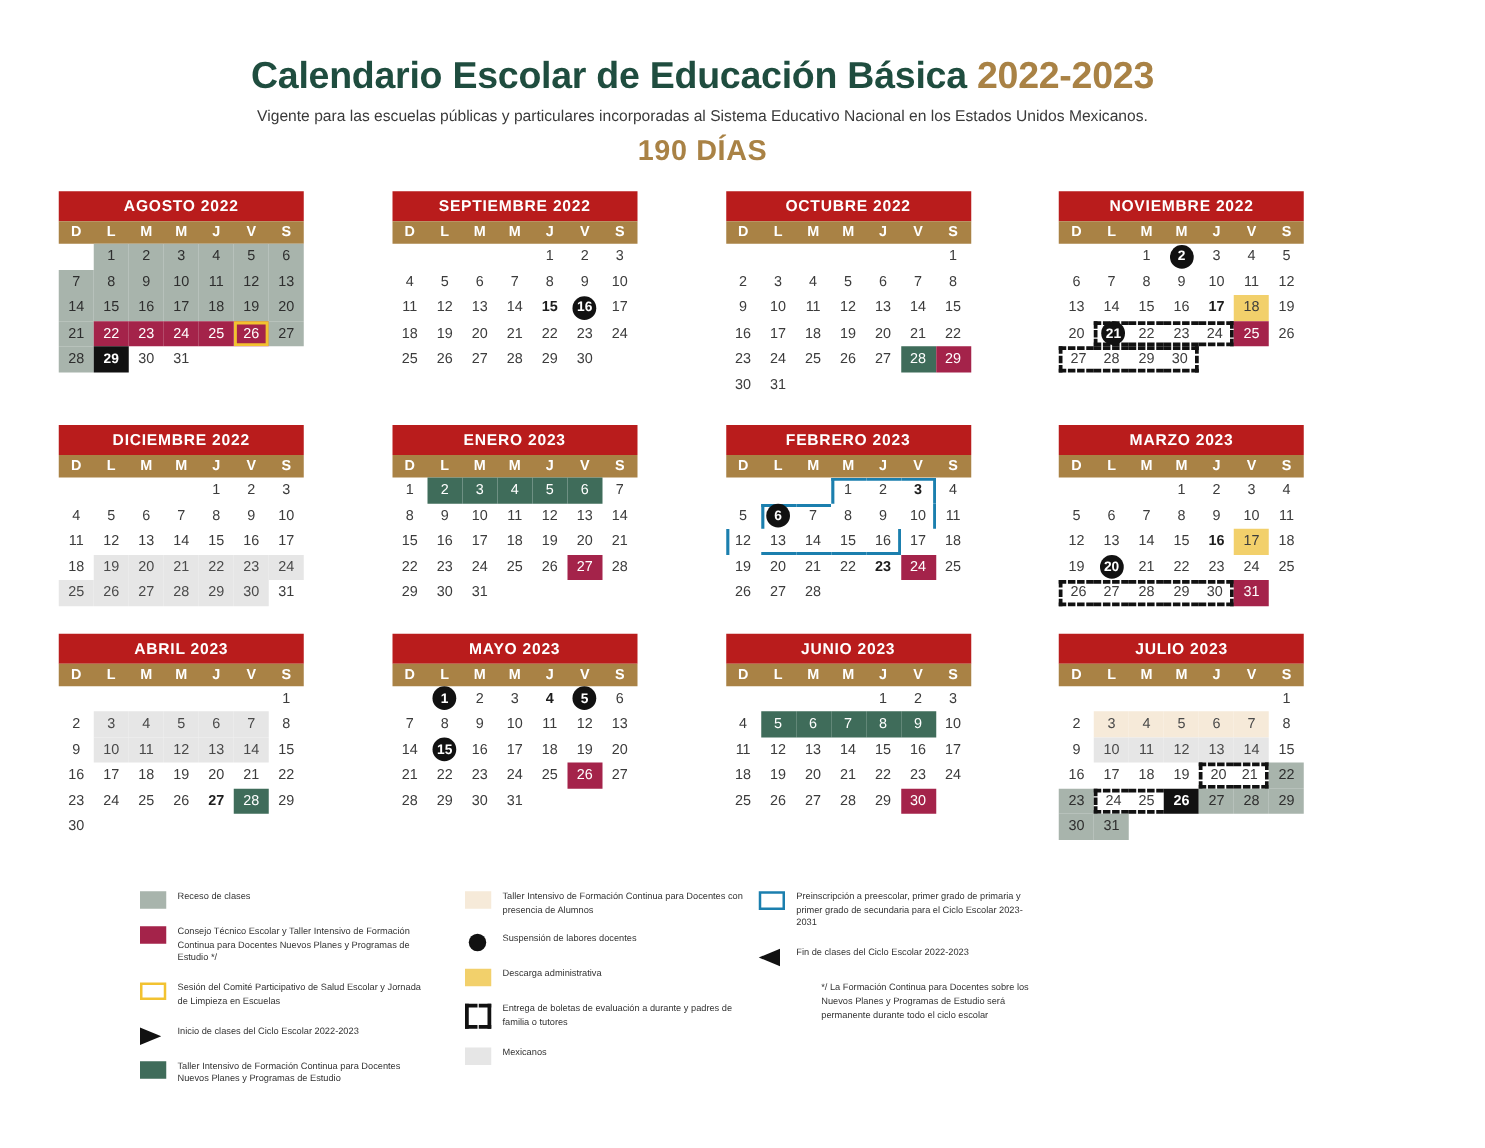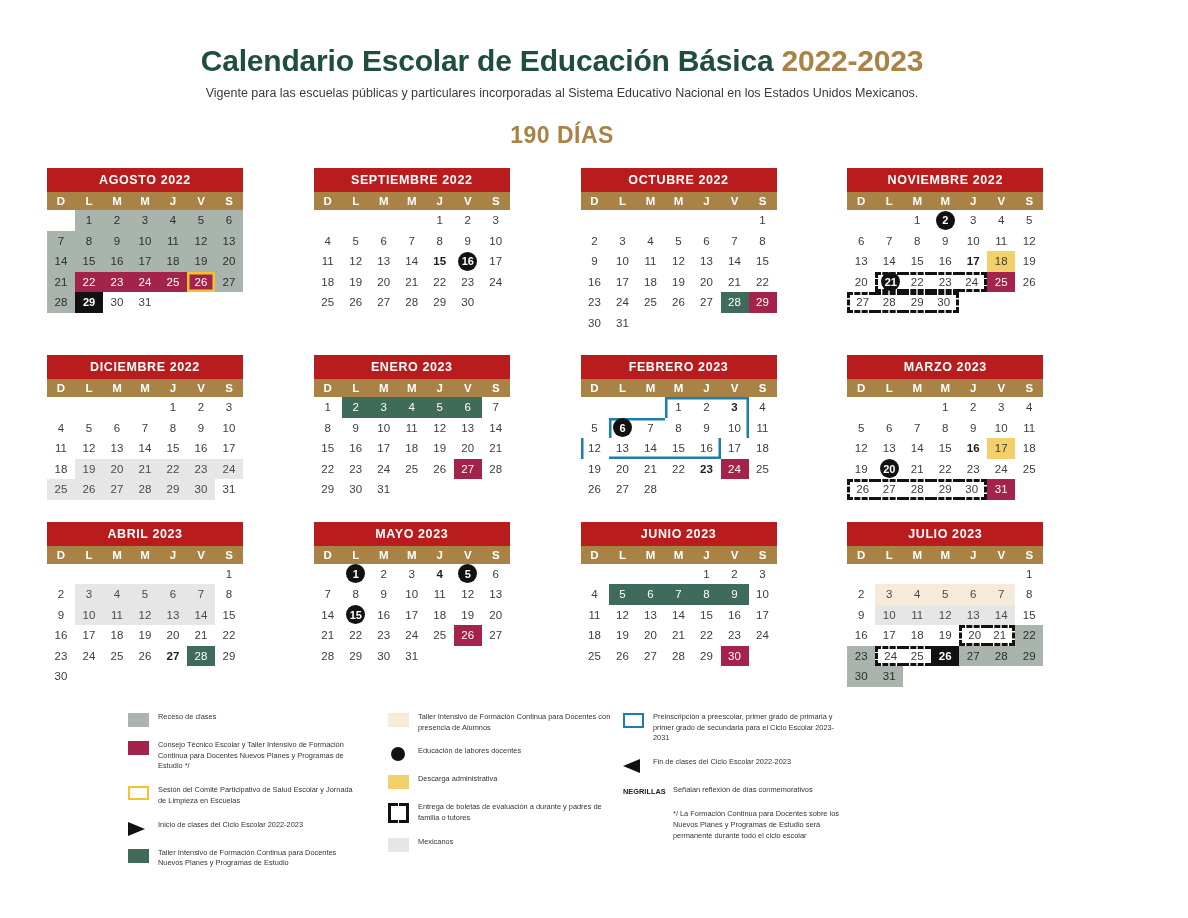--- a/index.html
+++ b/index.html
@@ -21,21 +21,21 @@
     font-size: 30px; font-weight: bold;
     color: #1f4d3f; letter-spacing: -0.2px;
     line-height: 1.1;
   }
   .title .years { color: #a98245; }
   .subtitle {
     font-size: 12.5px; color: #3a3a3a;
     margin-top: 9px; font-weight: normal;
   }
   .days-count {
-    margin-top: 22px;
+    margin-top: 7px;
     font-size: 23px; font-weight: bold;
     color: #a98245; letter-spacing: 0.5px;
   }
 
   
   .months {
     margin: 19px auto 0 auto;
     width: 1030px;
     display: grid;
     grid-template-columns: repeat(4, 1fr);
@@ -105,21 +105,21 @@
   .dash-b { border-bottom: 3px dashed #111; }
   .dash-l { border-left: 3px dashed #111; }
   .dash-r { border-right: 3px dashed #111; }
 
   
   .bar-black { background: #111111; color:#ffffff; font-weight: bold; }
 
   
   .legend {
     position: absolute;
-    left: 128px; top: 712px;
+    left: 112px; top: 712px;
     width: 940px;
     display: grid;
     grid-template-columns: 260px 235px 445px;
     column-gap: 0px;
   }
   .legend-col { }
   .legend-row {
     display: flex; align-items: flex-start;
     margin-bottom: 13px;
   }
@@ -902,21 +902,21 @@
 
     <div class="legend-col">
       <div class="legend-row">
         <div class="legend-key k-cream"></div>
         <div class="legend-text">Taller Intensivo de Formación Continua para Docentes con presencia  de Alumnos</div>
       </div>
       <div class="legend-row">
         <div class="legend-key">
           <div class="k-black-circle"></div>
         </div>
-        <div class="legend-text">Educación de labores docentes</div>
+        <div class="legend-text">Suspensión de labores docentes</div>
       </div>
       <div class="legend-row">
         <div class="legend-key k-yellow"></div>
         <div class="legend-text">Descarga administrativa</div>
       </div>
       <div class="legend-row">
         <div class="legend-key k-bracket"></div>
         <div class="legend-text">Entrega de boletas de evaluación a durante y padres de familia o tutores</div>
       </div>
       <div class="legend-row">
@@ -929,22 +929,18 @@
       <div class="legend-row">
         <div class="legend-key k-blue-outline"></div>
         <div class="legend-text">Preinscripción a preescolar, primer grado de primaria y primer grado de secundaria para el Ciclo Escolar 2023-2031</div>
       </div>
       <div class="legend-row">
         <div class="legend-key">
           <div class="k-arrow-left"></div>
         </div>
         <div class="legend-text">Fin de clases del Ciclo Escolar 2022-2023</div>
       </div>
-      <div class="legend-row">
-        <div class="k-negrillas">NEGRILLAS</div>
-        <div class="legend-text">Señalan reflexión de días conmemorativos</div>
-      </div>
       <div class="footnote">*/ La Formación Continua para Docentes sobre los Nuevos  Planes y Programas de Estudio será permanente durante todo el ciclo escolar</div>
     </div>
 
   </div>
 
 </div>
 
 </body></html>

